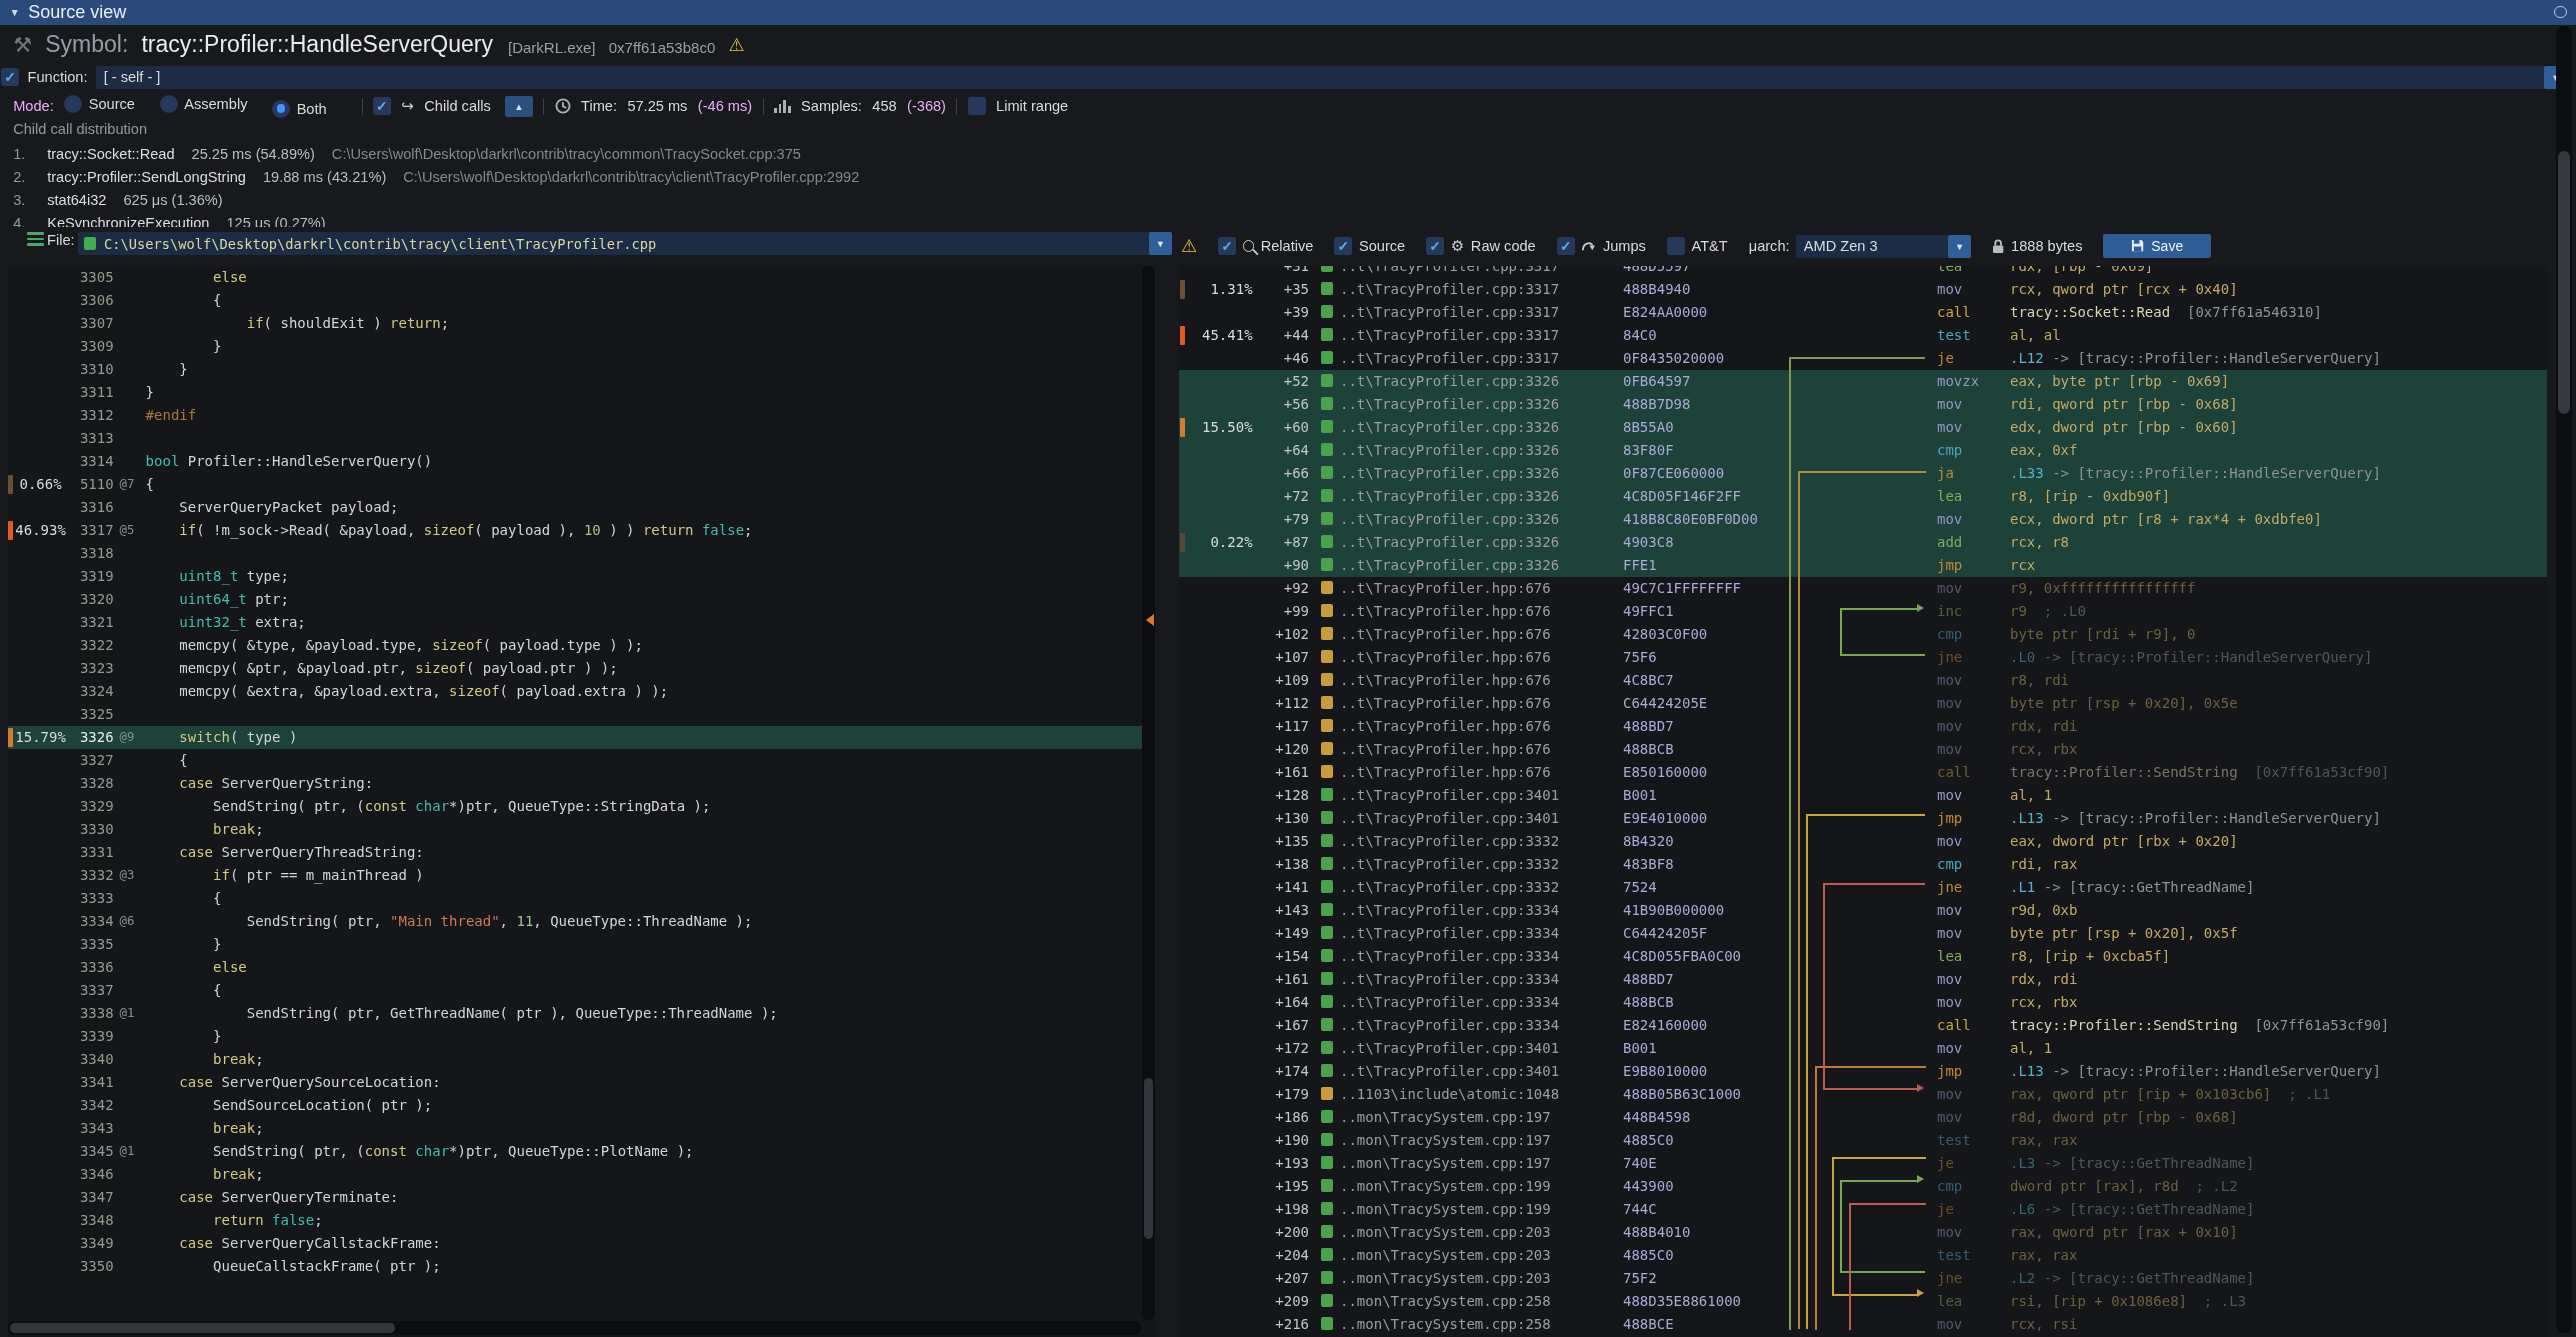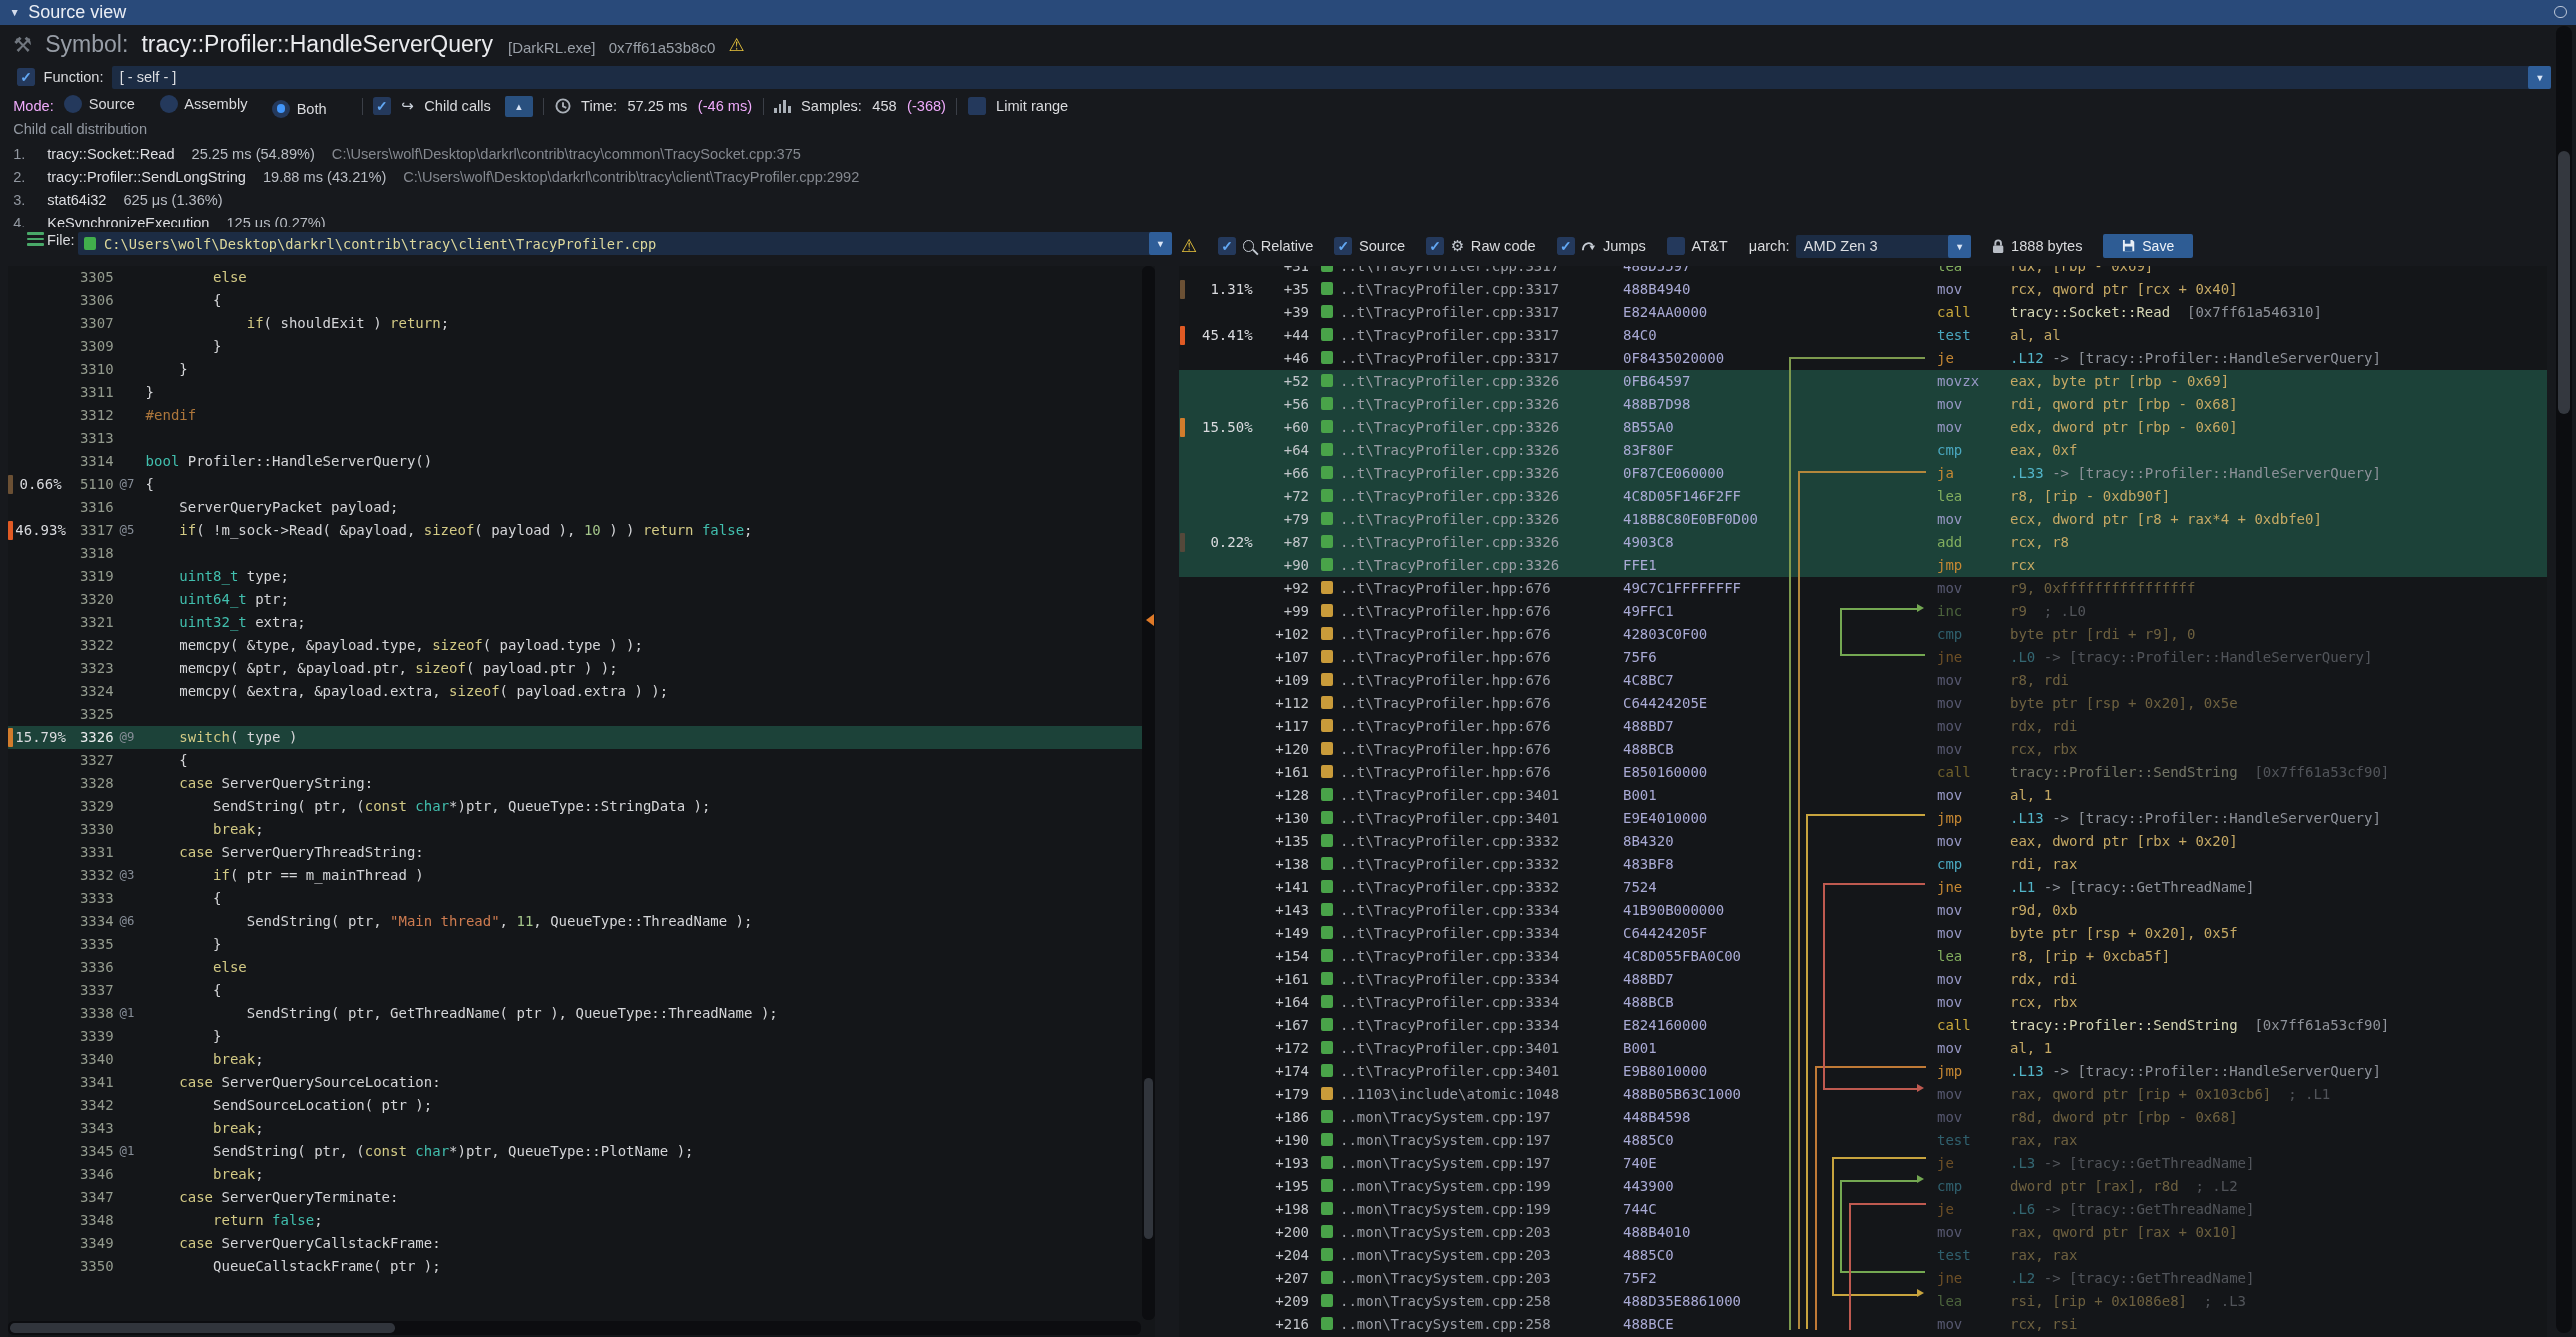--- a/index.html
+++ b/index.html
@@ -33,21 +33,21 @@
 .radio{width:18px;height:18px;border-radius:50%;background:#24395c;display:inline-flex;
   align-items:center;justify-content:center;flex:none}
 .radio .dot{width:8.5px;height:8.5px;border-radius:50%;background:#4296fa}
 .vsep{width:0.9px;height:17px;background:#3b3f47;display:inline-block}
 .combo{background:#1c2c44;height:23px;border-radius:1.9px;display:flex;align-items:center;position:relative}
 .combo .val{padding:0 9.4px 0 7.6px;font-size:14.6px;color:#dcdee2;white-space:nowrap;overflow:hidden}
 .combo .arrow{position:absolute;right:0;top:0;width:23px;height:23px;background:#2f5e99;border-radius:1.9px;
   display:flex;align-items:center;justify-content:center;color:#dbe6f6;font-size:9.4px}
 
 
-.fnrow{position:absolute;left:0;top:64px;right:7.6px;height:26.4px;display:flex;align-items:center;padding:0 17px;gap:8.5px}
+.fnrow{position:absolute;left:0;top:64px;right:7.6px;height:26.4px;display:flex;align-items:center;padding:0 1px;gap:8.5px}
 .fn-combo{flex:1}
 
 
 .moderow{position:absolute;left:0;top:93px;right:0;height:26.4px;display:flex;align-items:center;padding:0 13.2px;gap:10.4px}
 .radio-wrap{display:inline-flex;align-items:center;gap:6.6px;margin-right:24.6px}
 .icon-exit{color:#ccd3dc;font-size:15px}
 .upbtn{width:28px;height:21px;background:#29507f;border:none;border-radius:1.9px;color:#d6e3f6;
   font-size:9.4px;display:inline-flex;align-items:center;justify-content:center;margin-left:3.8px}
 .minibars{display:inline-flex;align-items:flex-end;gap:1.9px;height:14px}
 .minibars i{display:block;width:2.8px;background:#aab0b8}
@@ -69,21 +69,21 @@
 .file-combo{flex:1}
 .fsq{width:12.3px;height:12.3px;border-radius:1.9px;background:#41ae4c;margin-left:6.6px;flex:none}
 .file-combo .val{color:#ddd89c;font-family:"DejaVu Sans Mono",monospace;font-size:13.7px}
 .asm-toolbar{position:absolute;left:1181px;right:28px;display:flex;align-items:center;height:28px}
 .tb-item{display:flex;align-items:center;gap:6.6px;margin-right:21px}
 .mag{width:11.3px;height:11.3px;border:1.9px solid #c7cdd5;border-radius:50%;position:relative;display:inline-block}
 .mag::after{content:"";position:absolute;width:6.6px;height:1.9px;background:#c7cdd5;transform:rotate(45deg);right:-5.7px;bottom:-1.9px}
 .gear{color:#c7cdd5;font-size:15px}
 .uarch-combo{width:175px}
 .savebtn{height:24.6px;background:#2e5c94;border:none;border-radius:1.9px;color:#eef2f8;font-size:14px;
-  display:inline-flex;align-items:center;gap:6.6px;padding:0 19px}
+  display:inline-flex;align-items:center;gap:6.6px;padding:0 28px}
 
 
 .pane{position:absolute;top:266px;bottom:0;background:#141619;overflow:hidden}
 .src-pane{left:7.6px;width:1147px}
 .asm-pane{left:1179px;width:1368px}
 .srow,.arow{position:relative;height:23px;line-height:23px;font-family:"DejaVu Sans Mono",monospace;
   font-size:14px;white-space:pre}
 .srow.hl,.arow.hl{background:#1c4239}
 .bar{position:absolute;left:0.9px;top:1.9px;width:4.7px;height:19px;border-radius:0.9px}
 

